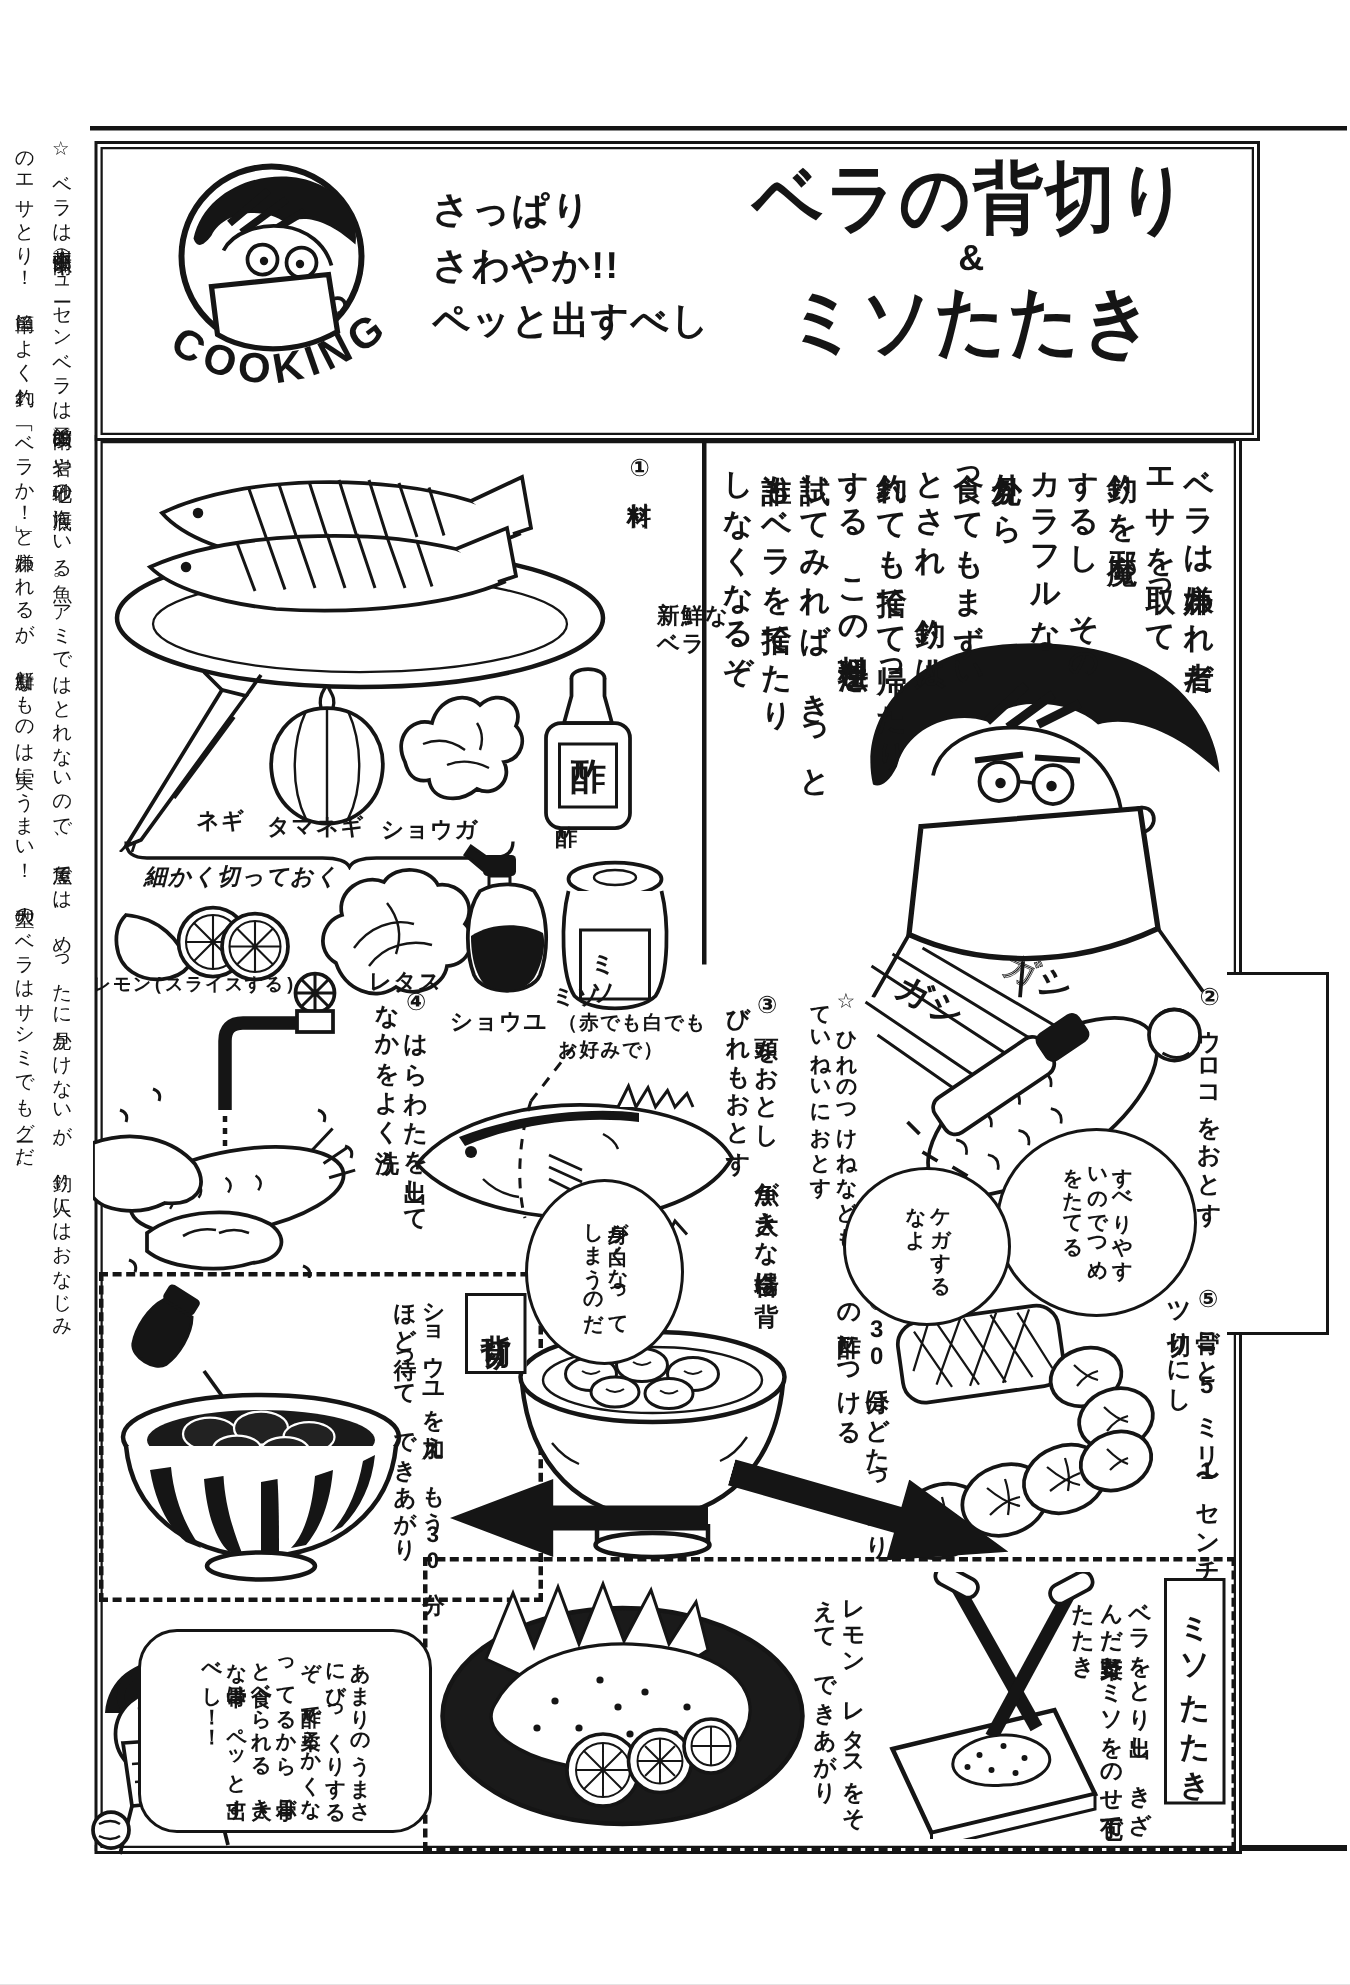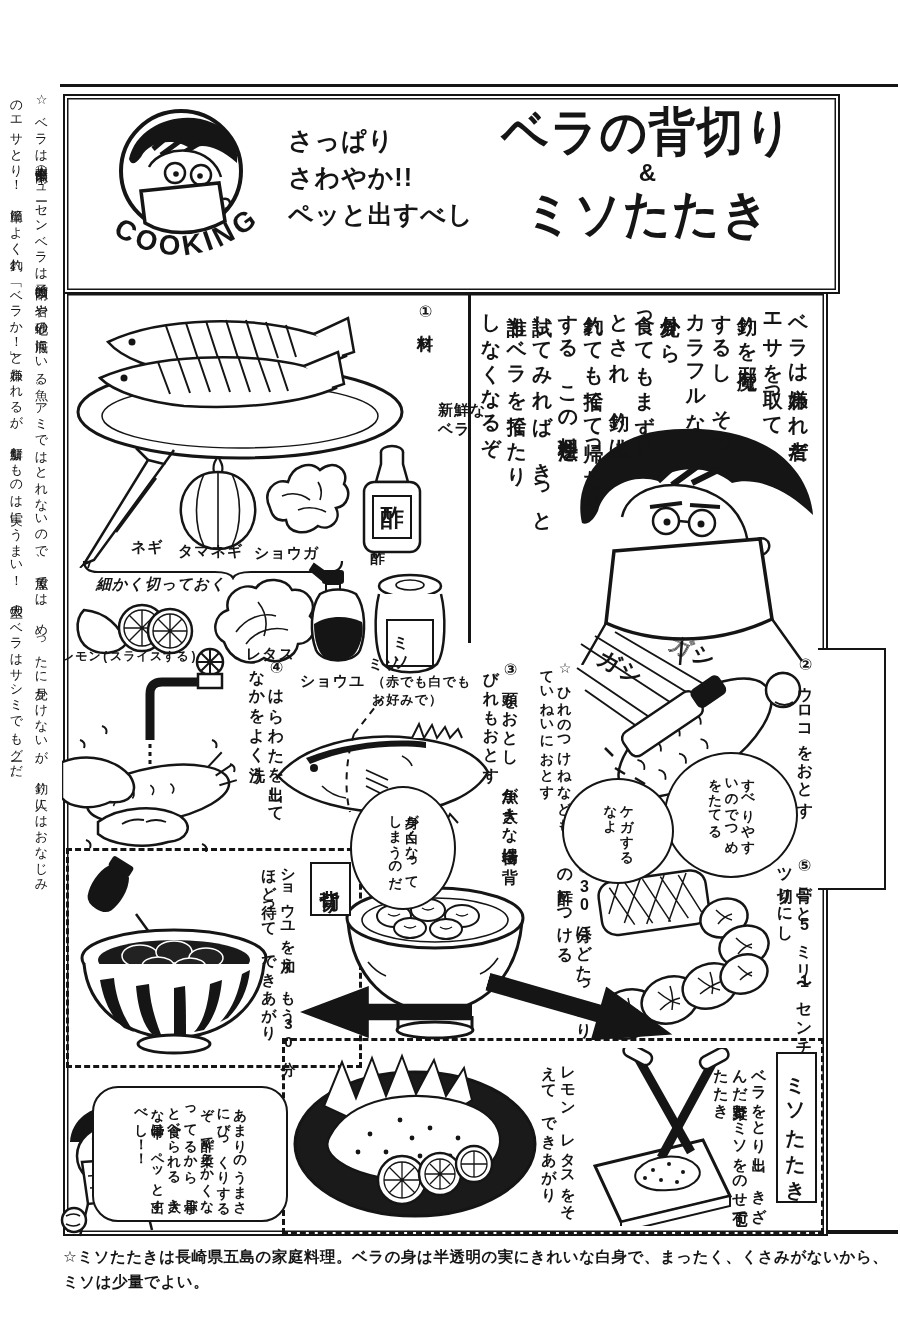--- a/index.html
+++ b/index.html
@@ -404,15 +404,14 @@
     <circle cx="42" cy="52" r="3" fill="#151515"></circle>
     <circle cx="66" cy="52" r="3" fill="#151515"></circle>
     <path d="M34,42 L50,40 M58,40 L74,42" stroke="#151515" stroke-width="3.5"></path>
     <polygon points="24,64 82,60 88,100 30,106" fill="#fff" stroke="#151515" stroke-width="2.5"></polygon>
     <path d="M30,78 L84,74 M32,90 L84,86" stroke="#151515" stroke-width="1.6"></path>
     <path d="M30,106 L22,138 M86,100 L94,132" stroke="#151515" stroke-width="2.5"></path>
     <circle cx="16" cy="122" r="12" fill="#fff" stroke="#151515" stroke-width="2.5"></circle>
     <path d="M8,118 q8,-4 14,0 M8,126 q8,4 14,0" stroke="#151515" stroke-width="1.6" fill="none"></path>
   </svg>
 
-  <div class="abs footnote">☆ミソたたきは長崎県五島の家庭料理。ベラの身は半透明の実にきれいな白身で、まったく、くさみがないから、ミソは少量でよい。</div>
 
 </div>
 
 </body></html>

